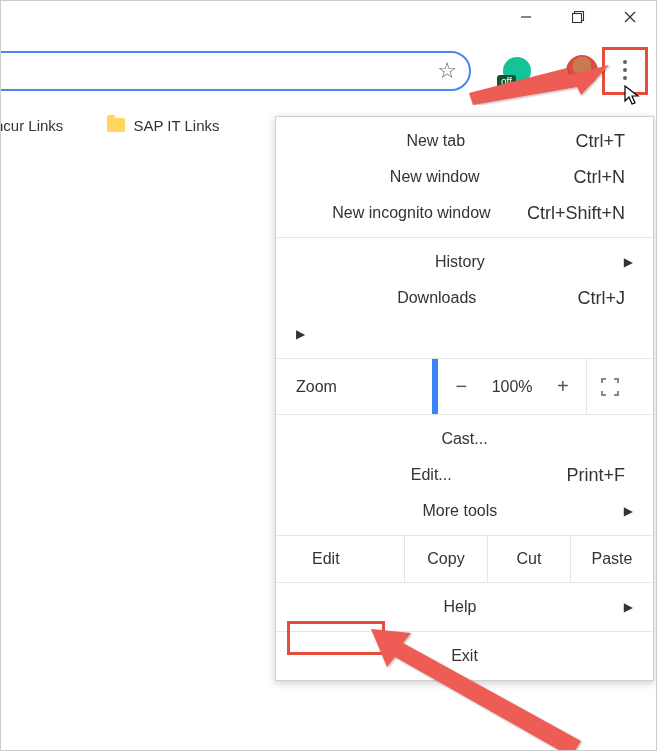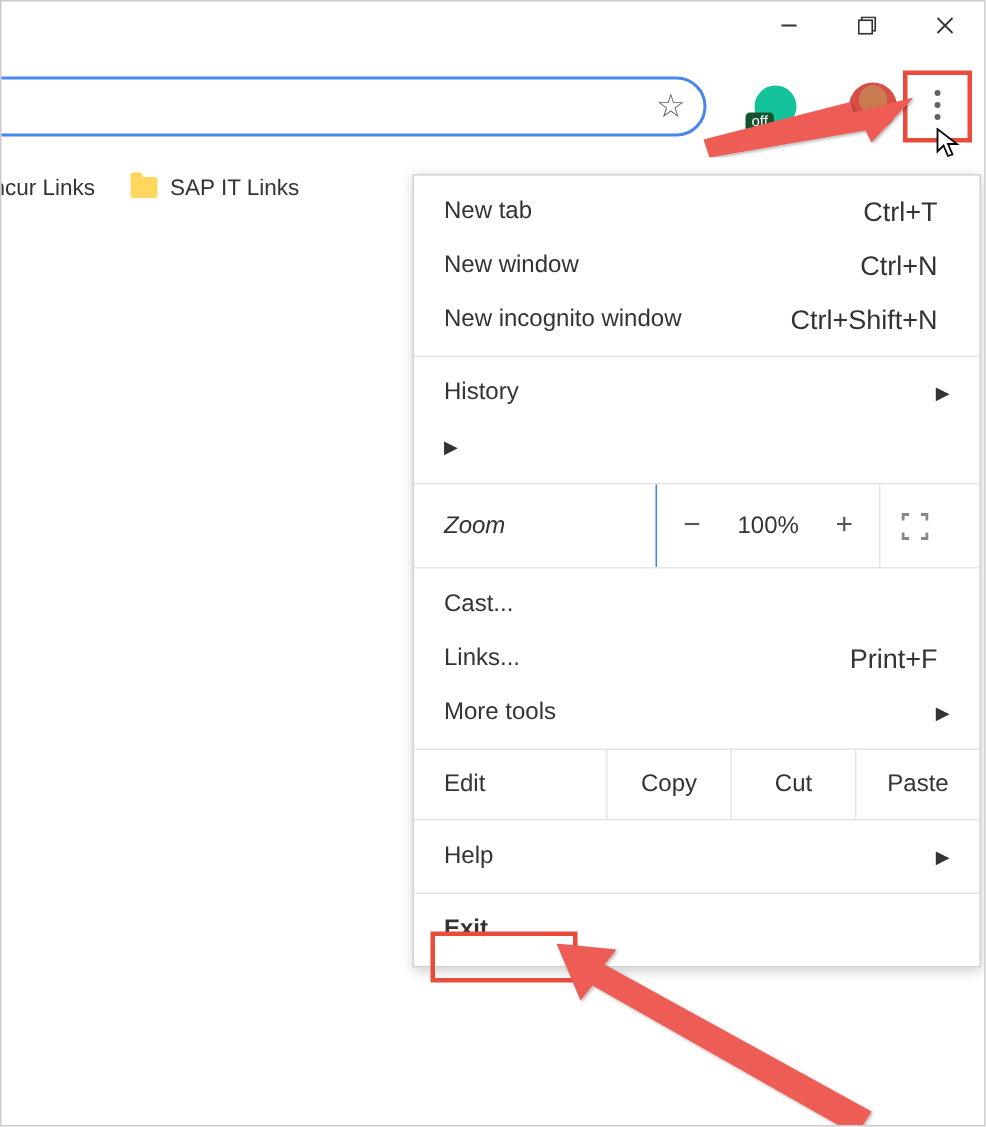--- a/index.html
+++ b/index.html
@@ -117,20 +117,21 @@
       height: 40px;
       display: flex;
       align-items: center;
       font-size: 15px;
       color: #333;
     }
     .bm-item {
       display: flex;
       align-items: center;
       margin-right: 24px;
+      margin-left: 20px;
     }
     .folder-icon {
       width: 18px;
       height: 14px;
       background: #ffd75e;
       border-radius: 2px;
       margin-right: 8px;
       position: relative;
     }
     .folder-icon::before {
@@ -151,24 +152,24 @@
       right: 2px;
       background: #fff;
       border: 1px solid #d0d0d0;
       box-shadow: 0 2px 8px rgba(0,0,0,0.2);
       font-size: 16px;
       color: #333;
     }
     .menu-section {
       border-bottom: 1px solid #e5e5e5;
       padding: 6px 0;
+      text-align: center;
     }
     .menu-section:last-child {
       border-bottom: none;
-      font-weight: bold;
     }
     .menu-row {
       display: flex;
       align-items: center;
       height: 36px;
       padding: 0 20px;
     }
     .menu-label {
       flex: 1;
     }
@@ -184,25 +185,24 @@
     
     .zoom-row {
       display: flex;
       align-items: center;
       height: 56px;
       padding: 0 20px;
       border-bottom: 1px solid #e5e5e5;
     }
     .zoom-label {
       flex: 0 0 142px;
-      border-right: 1px solid #3b82f6;
+      border-right: 6px solid #3b82f6;
       height: 100%;
       display:flex;
       align-items:center;
-      font-style:italic;
     }
     .zoom-btn {
       width: 48px;
       text-align: center;
       font-size: 20px;
       color: #555;
     }
     .zoom-val {
       width: 56px;
       text-align: center;
@@ -221,21 +221,21 @@
     
     .edit-row {
       display: flex;
       align-items: stretch;
       height: 46px;
     }
     .edit-label {
       flex: 0 0 128px;
       display:flex;
       align-items:center;
-      padding-left:20px;
+      padding-left:36px;
     }
     .edit-btn {
       flex: 1;
       display:flex;
       align-items:center;
       justify-content:center;
       border-left: 1px solid #e5e5e5;
     }
     
     .highlight-settings {
@@ -331,20 +331,24 @@
     <div class="menu-row">
       <span class="menu-label">New incognito window</span>
       <span class="menu-shortcut">Ctrl+Shift+N</span>
     </div>
   </div>
 
   <div class="menu-section">
     <div class="menu-row">
       <span class="menu-label">History</span>
       <span class="menu-arrow">▶</span>
+    </div>
+    <div class="menu-row">
+      <span class="menu-label">Downloads</span>
+      <span class="menu-shortcut">Ctrl+J</span>
     </div>
     <div class="menu-row">
       <span class="menu-arrow">▶</span>
     </div>
   </div>
 
   <div class="zoom-row">
     <div class="zoom-label">Zoom</div>
     <div class="zoom-btn">−</div>
     <div class="zoom-val">100%</div>
@@ -354,21 +358,21 @@
           <path d="M1 5 L1 1 L5 1 M13 1 L17 1 L17 5 M17 13 L17 17 L13 17 M5 17 L1 17 L1 13" fill="none" stroke="#888" stroke-width="2"></path>
         </svg>
     </div>
   </div>
 
   <div class="menu-section">
     <div class="menu-row">
       <span class="menu-label">Cast...</span>
     </div>
     <div class="menu-row">
-      <span class="menu-label">Links...</span>
+      <span class="menu-label">Edit...</span>
       <span class="menu-shortcut">Print+F</span>
     </div>
     <div class="menu-row">
       <span class="menu-label">More tools</span>
       <span class="menu-arrow">▶</span>
     </div>
   </div>
 
   <div class="menu-section" style="padding:0;">
     <div class="edit-row">

